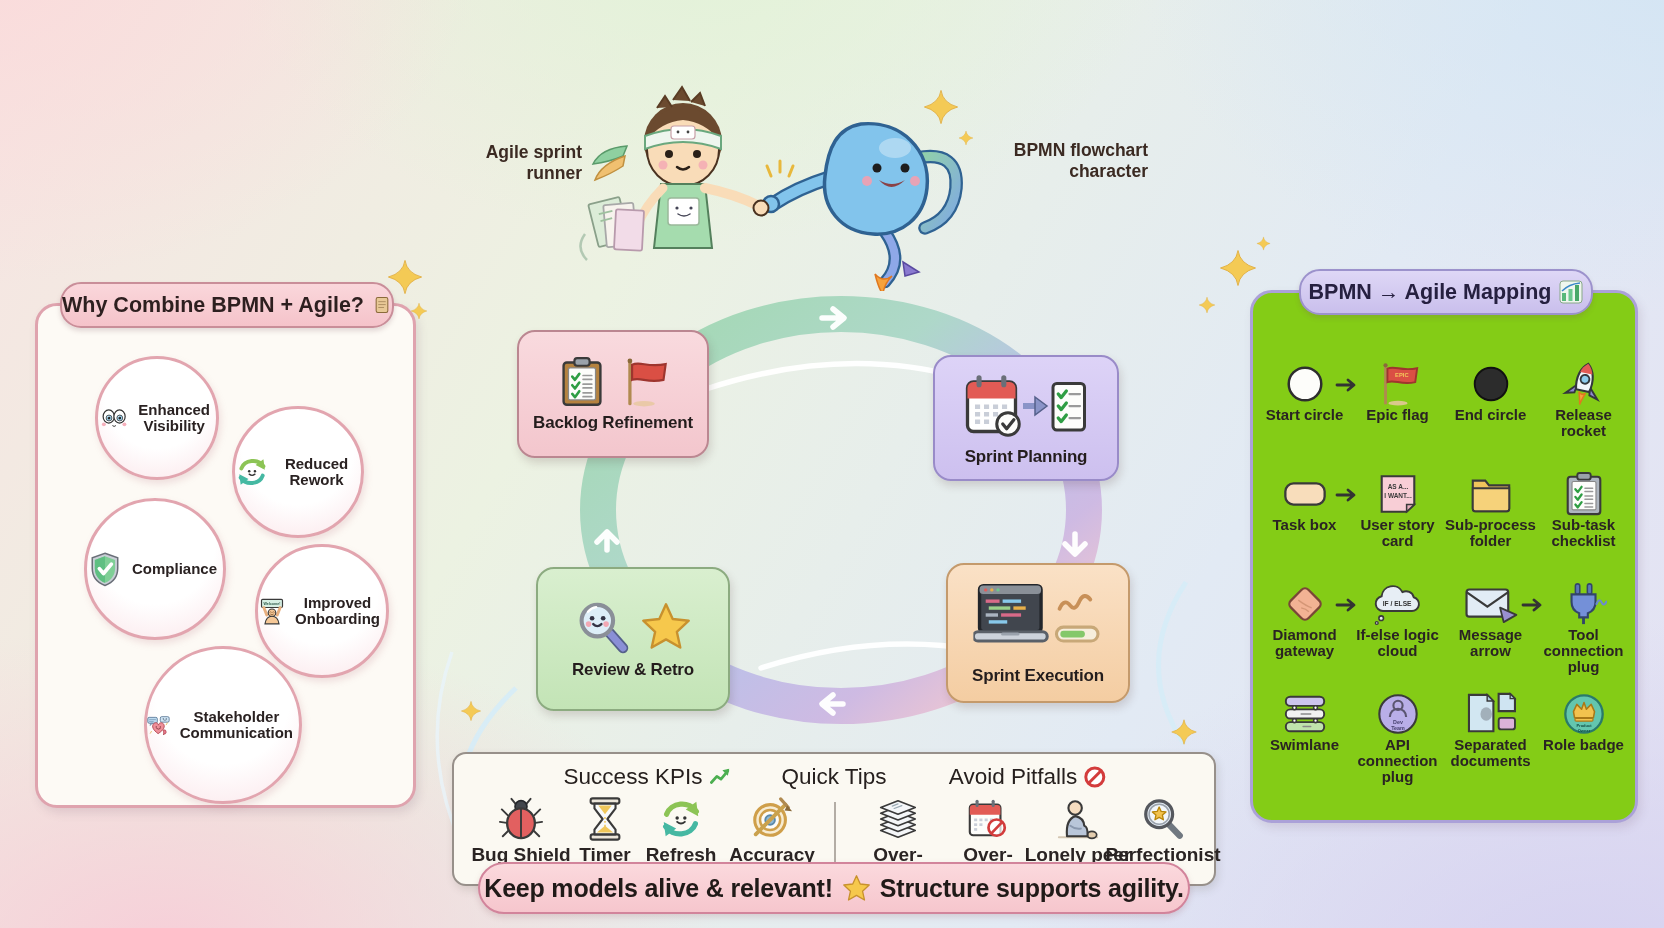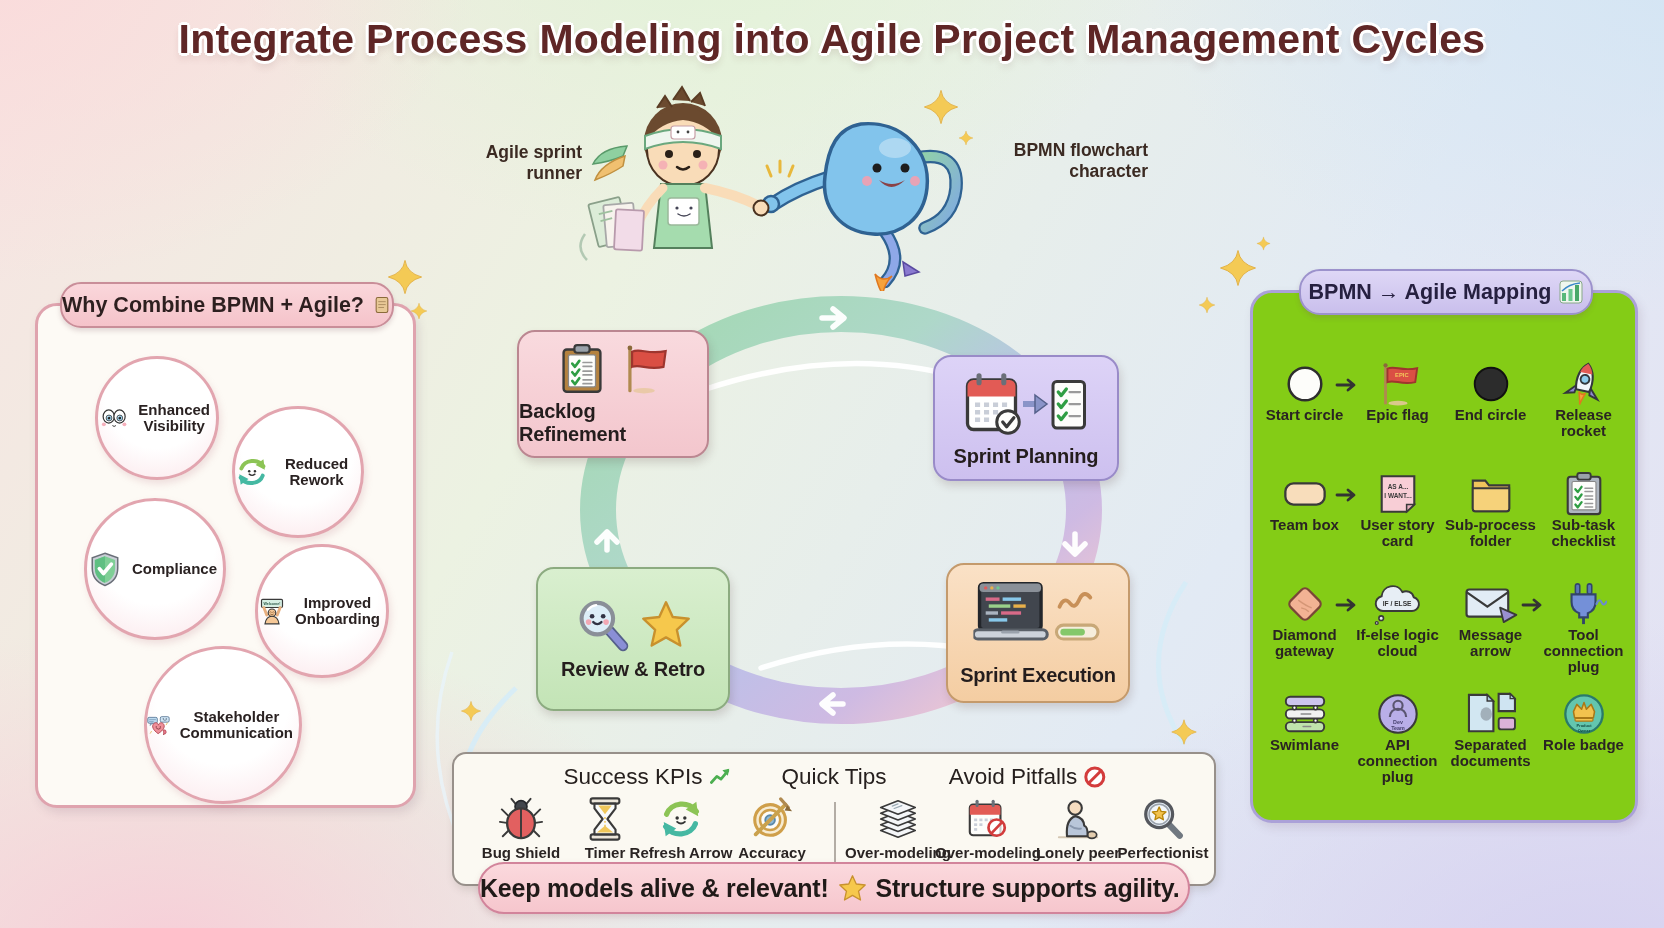--- a/index.html
+++ b/index.html
@@ -30,36 +30,36 @@
 .b5{left:106px;top:340px;width:152px;height:152px}
 .blbl{font-size:15px;font-weight:bold;color:#2a2222;text-align:center;line-height:1.08;padding:0 6px}
 .ring{position:absolute;left:575px;top:288px;width:532px;height:442px}
 .ch{stroke:#fff;stroke-width:5.5;fill:none;stroke-linecap:round;stroke-linejoin:round;opacity:.96}
 .sbox{position:absolute;display:flex;flex-direction:column;align-items:center;justify-content:center;gap:5px;border-radius:18px;border:2.5px solid;box-shadow:2px 5px 9px rgba(90,60,60,.18)}
 .sbox-backlog{left:517px;top:330px;width:188px;height:124px;background:linear-gradient(#f9dade,#f3c6cd);border-color:#bb8791}
 .sbox-planning{left:933px;top:355px;width:182px;height:122px;background:linear-gradient(#ddd3f7,#cdc0ef);border-color:#998bc8}
 .sbox-execution{left:946px;top:563px;width:180px;height:136px;background:linear-gradient(#fae1c6,#f4cda2);border-color:#c49a6c}
 .sbox-review{left:536px;top:567px;width:190px;height:140px;background:linear-gradient(#d9efcf,#c3e4b6);border-color:#8cab80}
 .srow{display:flex;align-items:center;gap:10px}
-.slbl{font-size:20px;font-weight:bold;color:#241d1d;letter-spacing:-.2px}
+.slbl{font-size:17px;font-weight:bold;color:#241d1d;letter-spacing:-.2px}
 .map-rows{position:relative;margin-top:62px}
 .mrow{position:relative;display:flex;justify-content:center;height:110px}
 .mcell{width:93px;display:flex;flex-direction:column;align-items:center;gap:0;padding-top:6px}
 .mic{width:46px;height:46px;flex:0 0 auto}
 .mic-w{width:58px;height:46px}
 .mlbl{font-size:15px;font-weight:bold;color:#2a2423;text-align:center;line-height:1.05;width:98px}
 .marr{position:absolute;top:22px;width:24px;height:16px}
 .ma-a{left:82px}.ma-b{left:268px}
 .kpi{position:absolute;left:452px;top:752px;width:760px;height:130px;background:#fbf9f2;border:2.5px solid #97908a;border-radius:14px;box-shadow:2px 4px 8px rgba(90,80,70,.16)}
 .kh{position:absolute;top:10px;transform:translateX(-50%);display:flex;align-items:center;gap:6px;font-size:22.5px;font-weight:normal;color:#26201e;white-space:nowrap}
 .ki{position:absolute;top:42px;transform:translateX(-50%);width:116px;display:flex;flex-direction:column;align-items:center;gap:3px}
 .kic{width:46px;height:46px}
-.klbl{font-size:15px;font-weight:bold;color:#2a2423;text-align:center;line-height:1.1}
+.klbl{font-size:19px;font-weight:bold;color:#2a2423;text-align:center;line-height:1.1}
 .kdiv{position:absolute;left:380px;top:48px;height:66px;width:0;border-left:2px solid rgba(90,80,70,.45)}
-.banner{position:absolute;left:478px;top:862px;width:708px;height:48px;background:linear-gradient(#fbd9dd,#f6c6cd);border:2.5px solid #d2849b;border-radius:26px;display:flex;align-items:center;justify-content:flex-start;gap:9px;font-size:25px;font-weight:bold;color:#201a18;box-shadow:0 3px 6px rgba(150,90,100,.22);letter-spacing:-.2px}
+.banner{position:absolute;left:478px;top:862px;width:708px;height:48px;background:linear-gradient(#fbd9dd,#f6c6cd);border:2.5px solid #d2849b;border-radius:26px;display:flex;align-items:center;justify-content:center;gap:9px;font-size:25px;font-weight:bold;color:#201a18;box-shadow:0 3px 6px rgba(150,90,100,.22);letter-spacing:-.2px}
 .sp{position:absolute}
 svg text{font-family:"Liberation Sans",sans-serif;font-weight:bold}
 .t-flag{font-size:6px;fill:#f4c85a;text-anchor:middle}
 .t-card{font-size:6.8px;fill:#3a3a3a;text-anchor:middle}
 .t-cloud{font-size:7.5px;fill:#333;text-anchor:middle}
 .t-team{font-size:5.6px;fill:#46406e;text-anchor:middle}
 .t-badge{font-size:4.2px;fill:#0f4a40;text-anchor:middle}
 .t-welcome{font-size:6.2px;fill:#2f5a4a;text-anchor:middle}
 </style>
 </head>
@@ -368,21 +368,20 @@
 </svg>
 
 <div class="stage">
 
   <svg class="abs" style="left:0;top:0;width:1664px;height:928px">
     <path d="M516 688 Q438 762 470 842" stroke="#d6ecf7" stroke-width="5" fill="none" opacity=".9"></path>
     <path d="M452 652 Q418 748 462 846" stroke="#e8f4fa" stroke-width="3.5" fill="none" opacity=".8"></path>
     <path d="M1186 582 Q1132 664 1184 744" stroke="#d6ecf7" stroke-width="5" fill="none" opacity=".9"></path>
   </svg>
 
-  <h1 class="title">Integrate Process Modeling into Agile Project Management Cycles</h1>
 
   <div class="char-label" style="left:432px;top:142px;width:150px">Agile sprint runner</div>
   <div class="char-label" style="left:978px;top:140px;width:170px">BPMN flowchart character</div>
   <svg class="abs" style="left:565px;top:76px;width:430px;height:215px" viewBox="0 0 430 215">
 
     <path d="M62 70 q-26 2 -34 18 q16 -2 30 -8 Z" fill="#8fd0a0" stroke="#5a9a6a" stroke-width="1.5"></path>
     <path d="M60 80 q-24 8 -30 24 q16 -6 28 -14 Z" fill="#f0c070" stroke="#c09040" stroke-width="1.5"></path>
     <circle cx="118" cy="66" r="39" fill="#6b4a2f"></circle>
     <path d="M92 32 l8 -12 7 11 M108 24 l9 -13 8 14 M126 26 l9 -9 5 13" fill="#6b4a2f" stroke="#5a3c24" stroke-width="2"></path>
     <circle cx="118" cy="74" r="36" fill="#f9dcb8" stroke="#4a3220" stroke-width="2"></circle>
@@ -556,21 +555,21 @@
         </div>
         <svg class="marr ma-a" viewBox="0 0 24 16">
             <use href="#s-arrow"></use>
           </svg>
       </div>
       <div class="mrow">
         <div class="mcell">
           <svg class="mic" viewBox="0 0 48 48">
               <use href="#s-taskbox"></use>
             </svg>
-          <div class="mlbl">Team box</div>
+          <div class="mlbl">Task box</div>
         </div>
         <div class="mcell">
           <svg class="mic" viewBox="0 0 48 48">
               <use href="#s-storycard"></use>
               <text class="t-card" x="24" y="19">AS A...</text>
               <text class="t-card" x="24" y="28.5">I WANT...</text>
             </svg>
           <div class="mlbl">User story card</div>
         </div>
         <div class="mcell">

